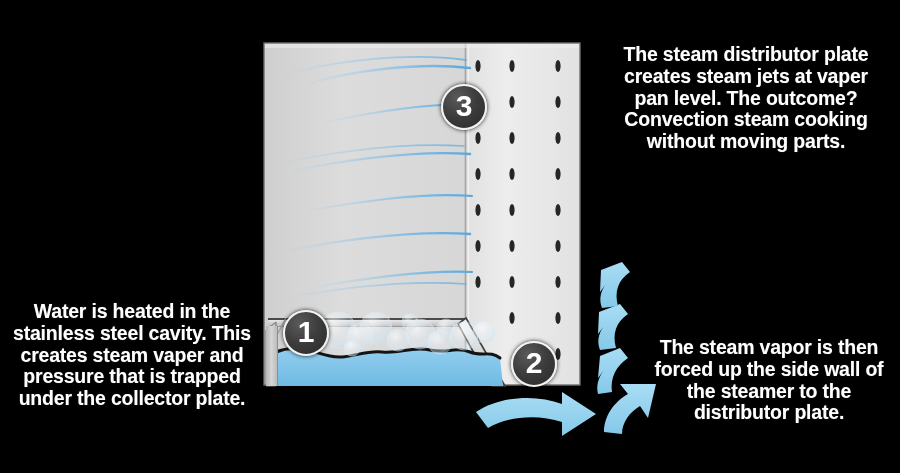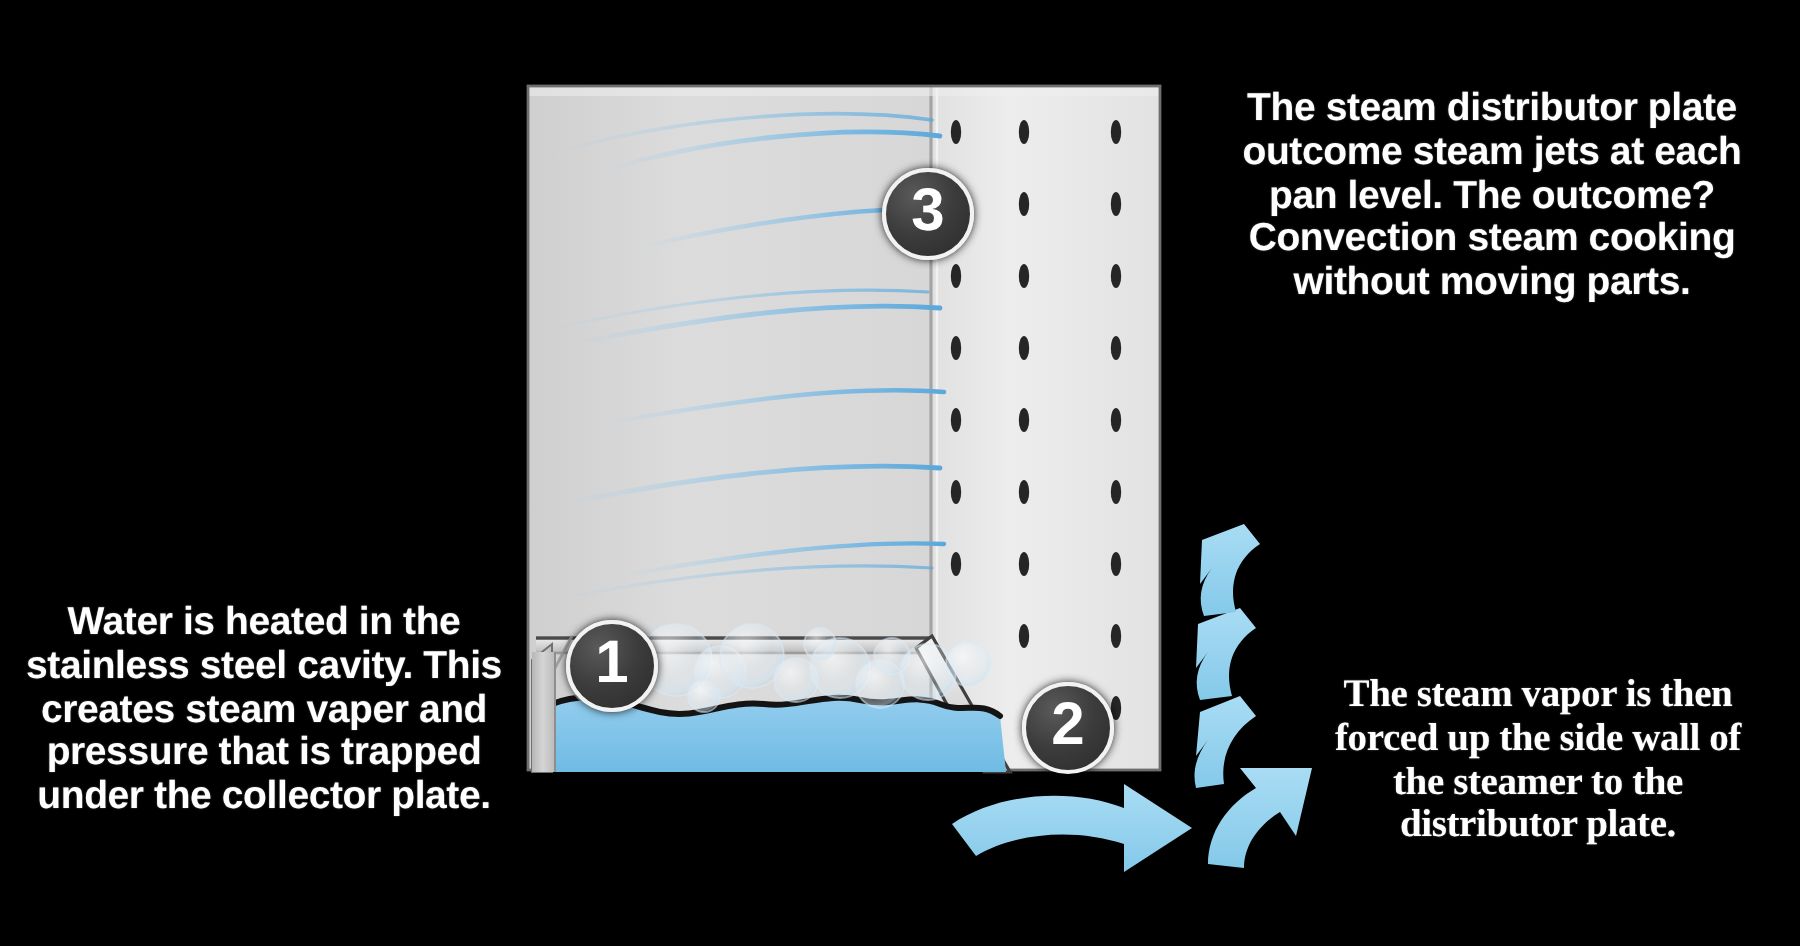--- a/index.html
+++ b/index.html
@@ -37,21 +37,21 @@
     white-space: pre-line;
     text-shadow: 0 0 1px rgba(255,255,255,0.35);
   }
   #callout-top-right {
     left: 596px; top: 44px; width: 300px;
   }
   #callout-bottom-left {
     left: 4px; top: 287px; width: 256px; margin-top: 14px;
   }
   #callout-bottom-right {
-    left: 640px; top: 337px; width: 258px; font-family: Liberation Serif, serif;
+    left: 640px; top: 337px; width: 258px;
   }
 
   
   .badge {
     position: absolute;
     width: 46px; height: 46px;
     border-radius: 50%;
     background: radial-gradient(circle at 34% 28%, #5a5a5a 0%, #3c3c3c 48%, #2a2a2a 100%);
     border: 2.5px solid #f2f2f2;
     display: flex;
@@ -264,21 +264,21 @@
                L 622 262 L 601 270 L 600 292 L 606 284
                C 600 292, 599 300, 602 308 Z"></path>
     </g>
   </svg>
 
   <div class="badge" id="badge-1">1</div>
   <div class="badge" id="badge-2">2</div>
   <div class="badge" id="badge-3">3</div>
 
   <div class="callout" id="callout-top-right">The steam distributor plate
-outcome steam jets at each
+creates steam jets at vaper
 pan level. The outcome?
 Convection steam cooking
 without moving parts.</div>
 
   <div class="callout" id="callout-bottom-left">Water is heated in the
 stainless steel cavity. This
 creates steam vaper and
 pressure that is trapped
 under the collector plate.</div>
 

